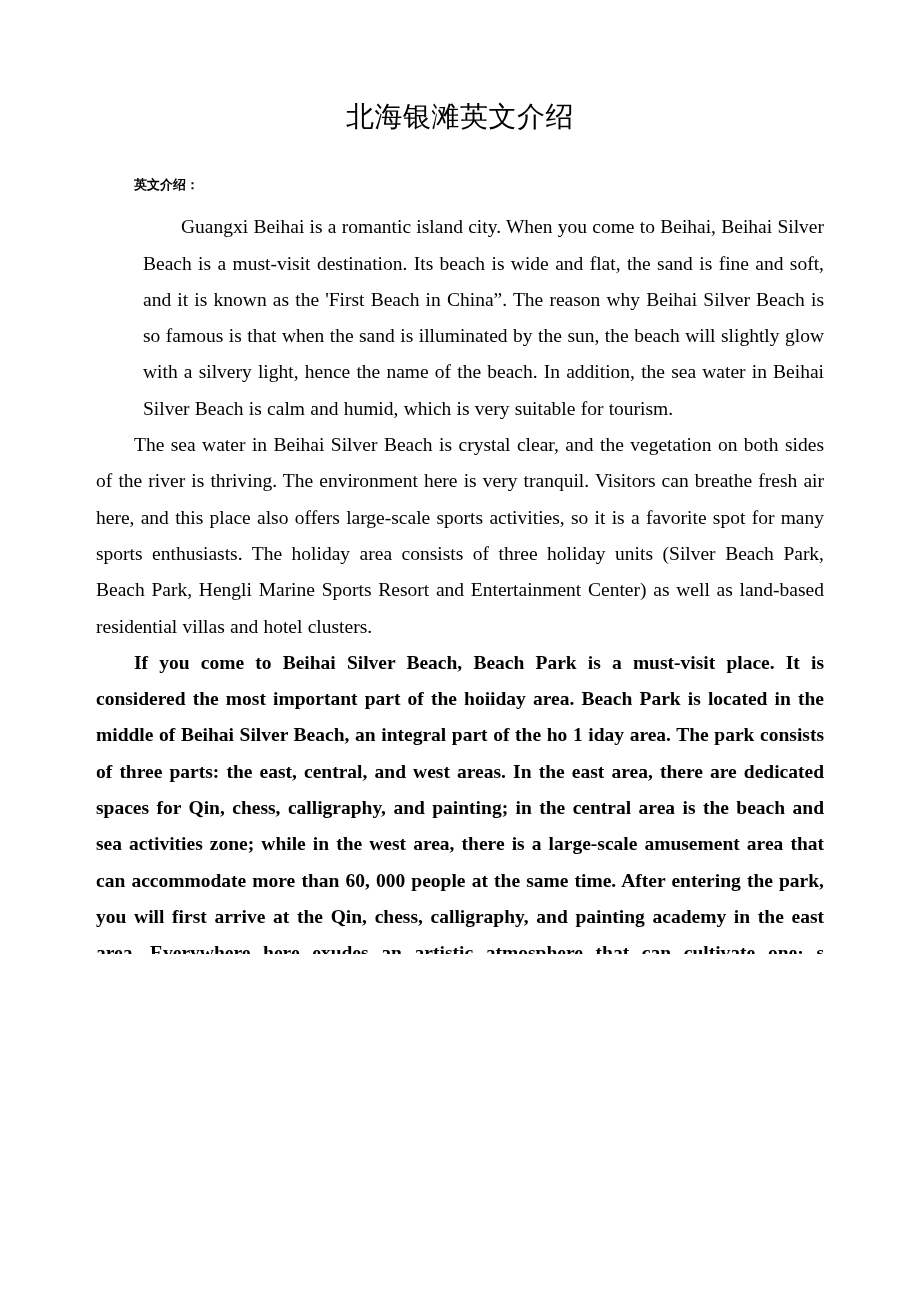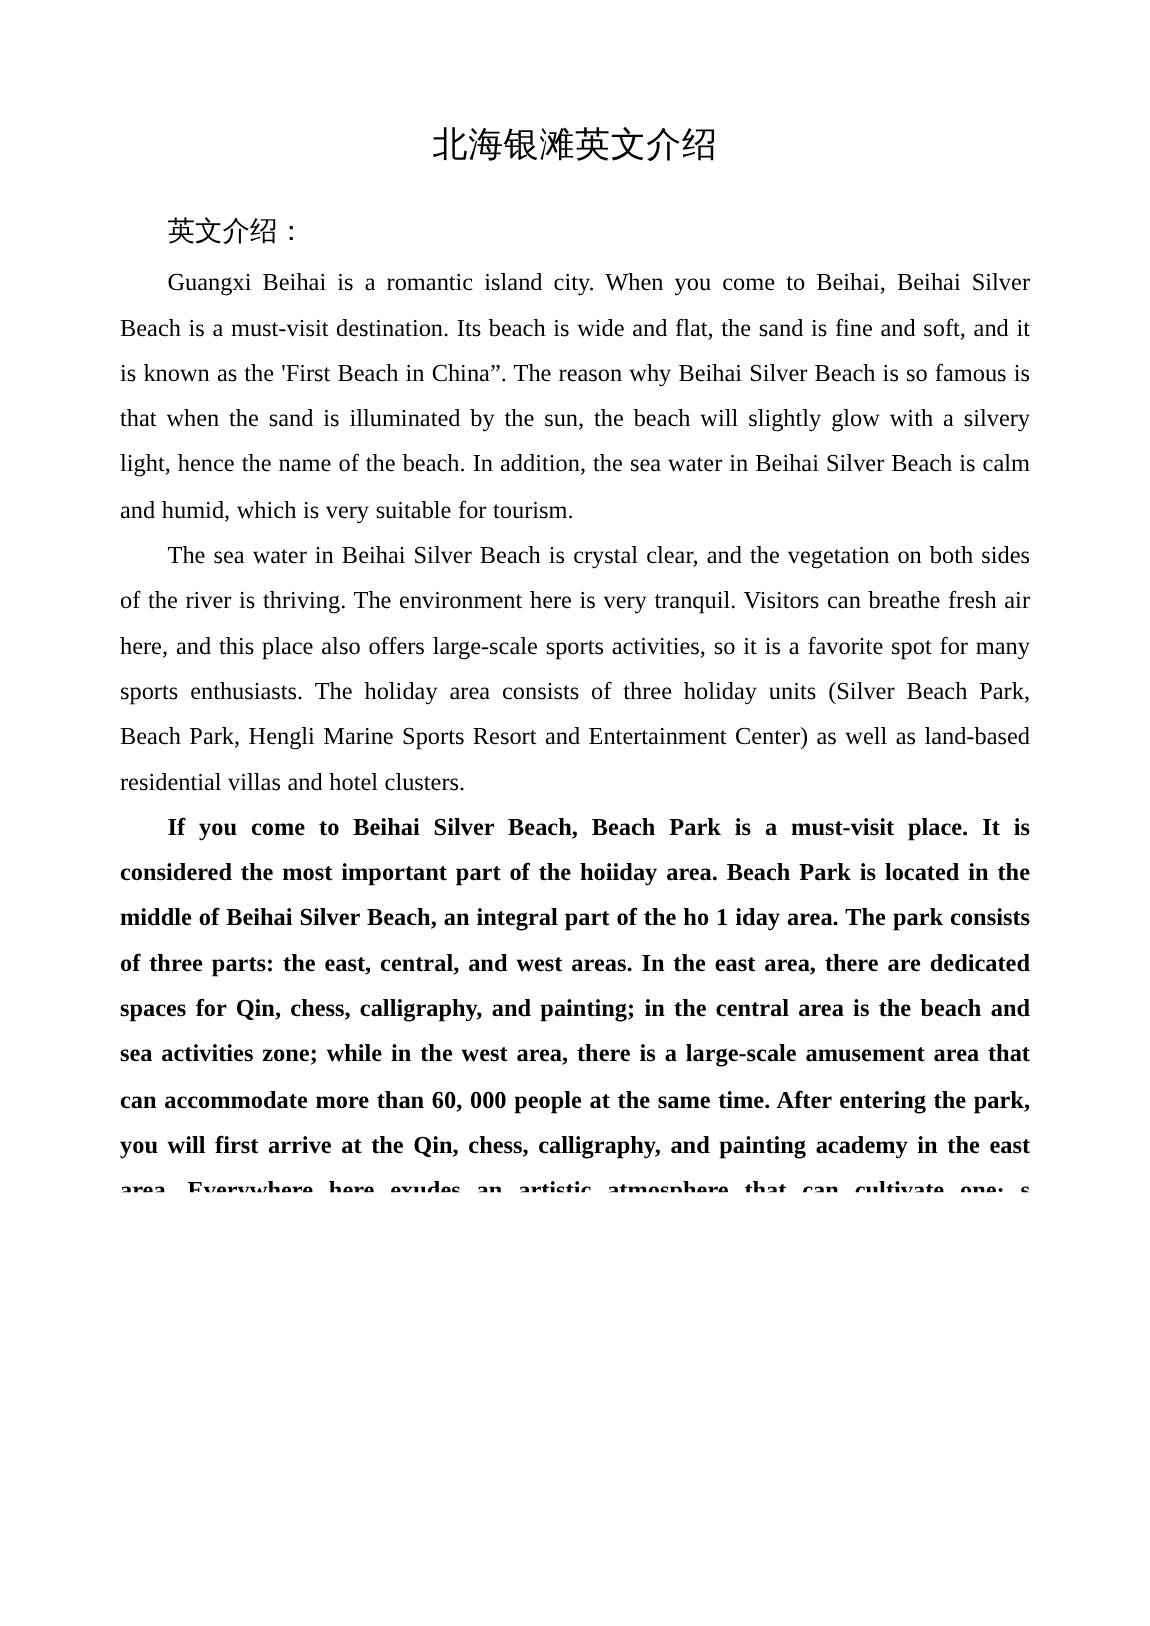--- a/index.html
+++ b/index.html
@@ -36,25 +36,26 @@
     font-weight: 400;
     text-align: center;
     letter-spacing: 0.5px;
     padding-top: 100px;
     font-family: "Liberation Serif", "DejaVu Serif", serif;
   }
 
   .section-label {
     margin: 0;
     padding: 0;
-    font-size: 22px;
+    font-size: 13px;
     line-height: 36.3px;
     padding-top: 33px;
     text-indent: 38px;
     font-family: "Liberation Serif", "DejaVu Serif", serif;
+    font-weight: bold;
   }
 
   .body-par {
     margin: 0;
     padding: 0;
     font-size: 19.5px;
     line-height: 36.3px;
     text-align: justify;
     text-justify: inter-word;
     text-indent: 38px;
@@ -63,20 +64,21 @@
   }
 
   
   .body-par.clipped {
     padding-bottom: 40px;
     font-weight: bold;
   }
 
   .par-gap-first {
     padding-top: 6px;
+    margin-left: 47px;
   }
 </style>
 </head>
 <body>
 
 <div class="page">
   <div class="content">
 
     <h1 class="doc-title">北海银滩英文介绍</h1>
 

